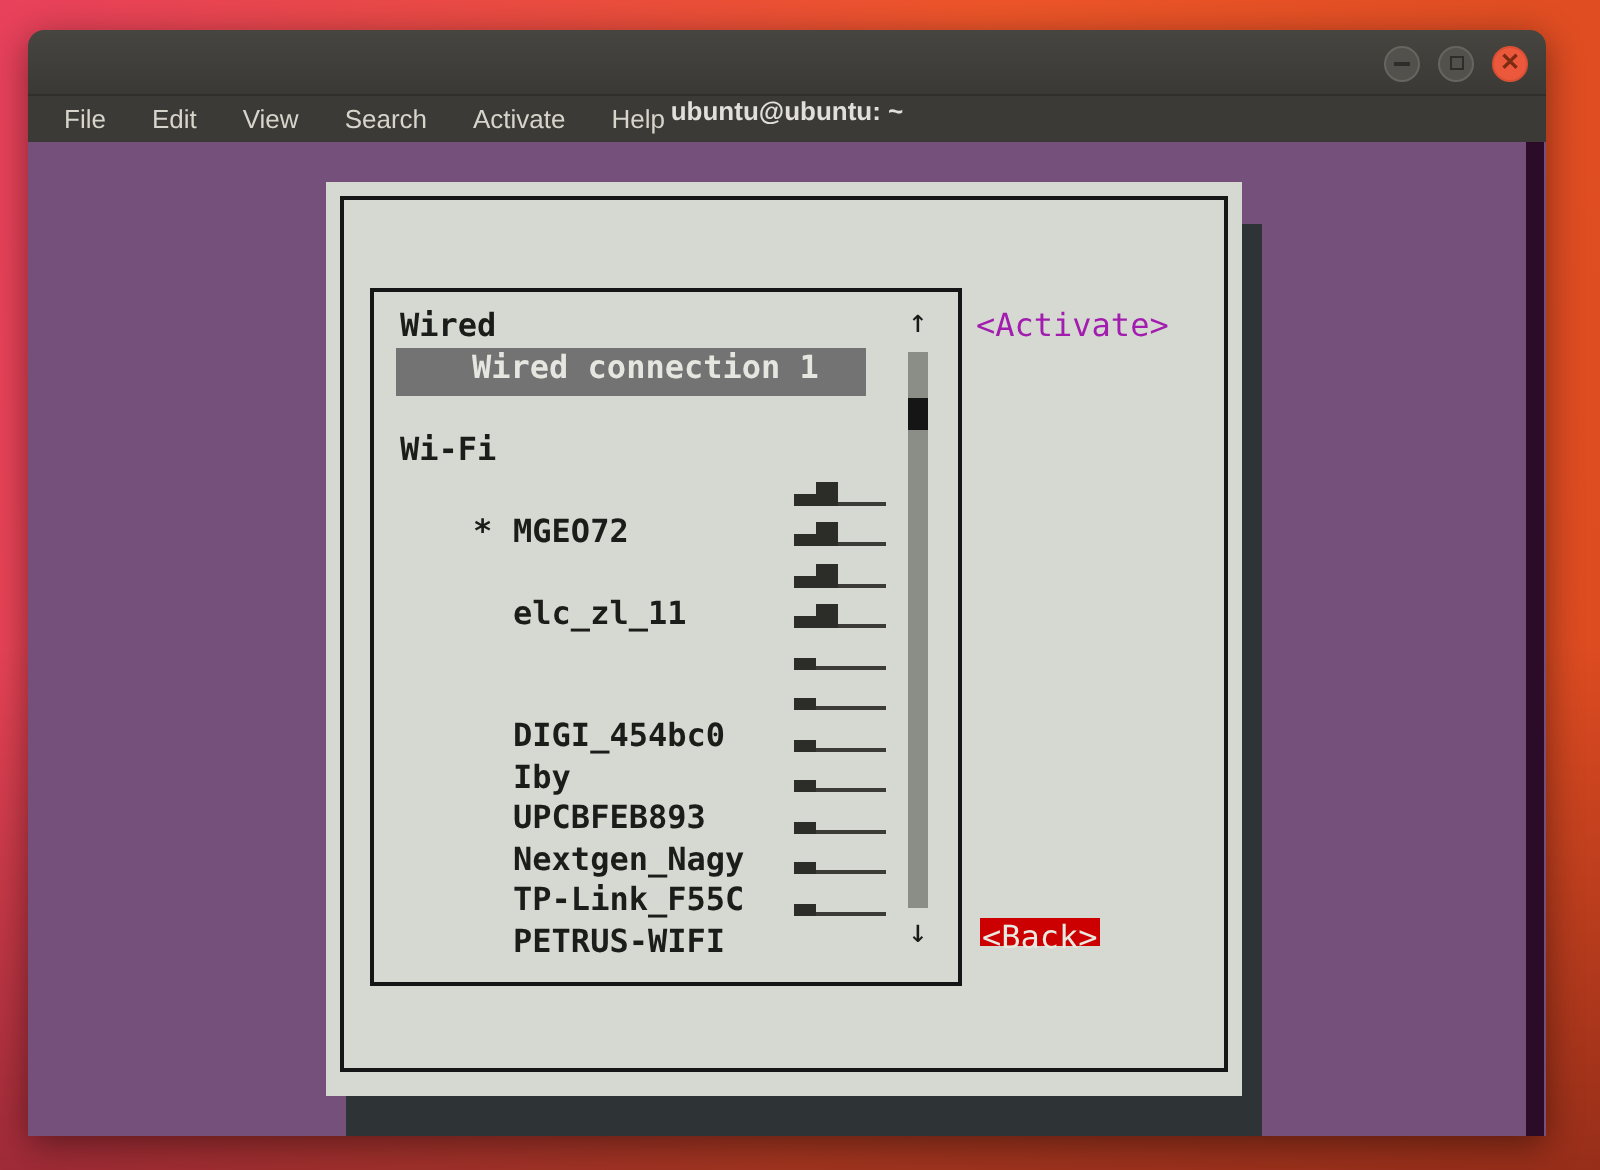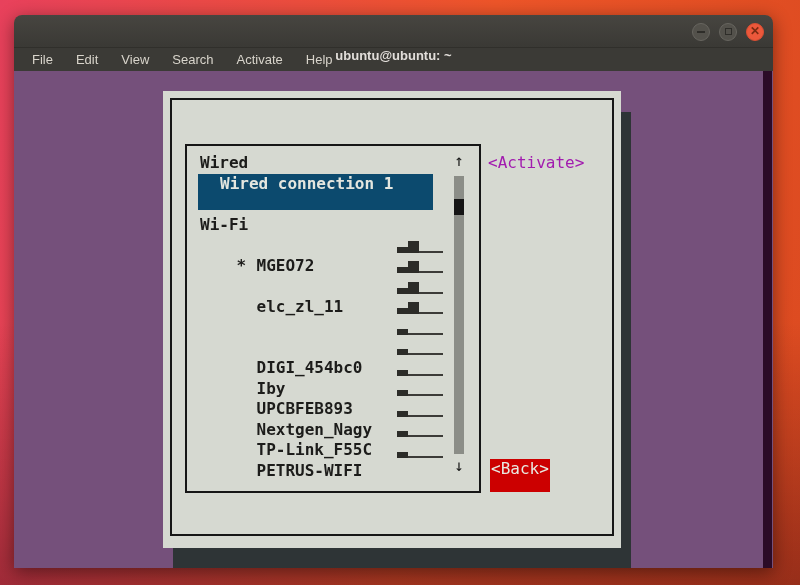--- a/index.html
+++ b/index.html
@@ -51,39 +51,39 @@
 
   .nmtui-dialog { position:absolute; left:149px; top:20px; width:458px; height:457px; background:#D6D9D1; }
   .dialog-border { position:absolute; left:7px; top:7px; right:7px; bottom:12px; border:2px solid #161616; }
 
   .listbox { position:absolute; left:22px; top:53px; width:296px; height:349px; border:2px solid #161616; padding-top:7px; }
   .row { position:relative; height:20.5px; line-height:20.5px; font-size:16px; color:#1C1C1A; white-space:pre;font-weight:bold; }
   .section-label { padding-left:13px; }
   .net-row { padding-left:11px; }
   .star-col { display:inline-block; width:20px; }
   .hl-row {
-    position:absolute; left:11px; top:0; width:235px; height:36px; line-height:20px;
-    background:#0c4a6e; color:#E4E6DF; padding-left:22px; font-size:16px; white-space:pre;
+    position:absolute; left:11px; top:0; width:235px; height:24px; line-height:20px;
+    background:#737373; color:#E4E6DF; padding-left:38px; font-size:16px; white-space:pre;
   }
   .sig { position:absolute; left:210px; bottom:3px; width:46px; height:14px;
     display:flex; align-items:flex-end; }
   .sbar { width:11px; background:#2C2C28; }
   .sbar.b1 { height:6px; }
   .sbar.b2 { height:12px; }
   .sline { flex:1; height:2px; background:#3C3B37; margin-bottom:0; }
 
   .scroll-up, .scroll-down { position:absolute; left:263px; width:18px; text-align:center;
     font-size:16px; color:#1A1A1A; }
   .scroll-up { top:5px; }
   .scroll-down { top:310px; }
   .scroll-track { position:absolute; left:267px; top:30px; width:10px; height:278px; background:#8B8D87; }
   .scroll-thumb { position:absolute; left:0; top:23px; width:10px; height:16px; background:#151515; }
 
   .activate-btn { position:absolute; left:325px; top:62px; font-size:16px; color:#a21caf; white-space:pre; }
-  .back-btn { position:absolute; left:327px; top:368px; height:33px; line-height:20px;
+  .back-btn { position:absolute; left:327px; top:368px; height:14px; line-height:20px;
     background:#CC0000; color:#E8EAE2; font-size:16px; padding:0 1px; white-space:pre; }
 </style>
 </head>
 <body>
 
 <div class="desktop">
 
   <div class="window">
 
     <div class="titlebar">

